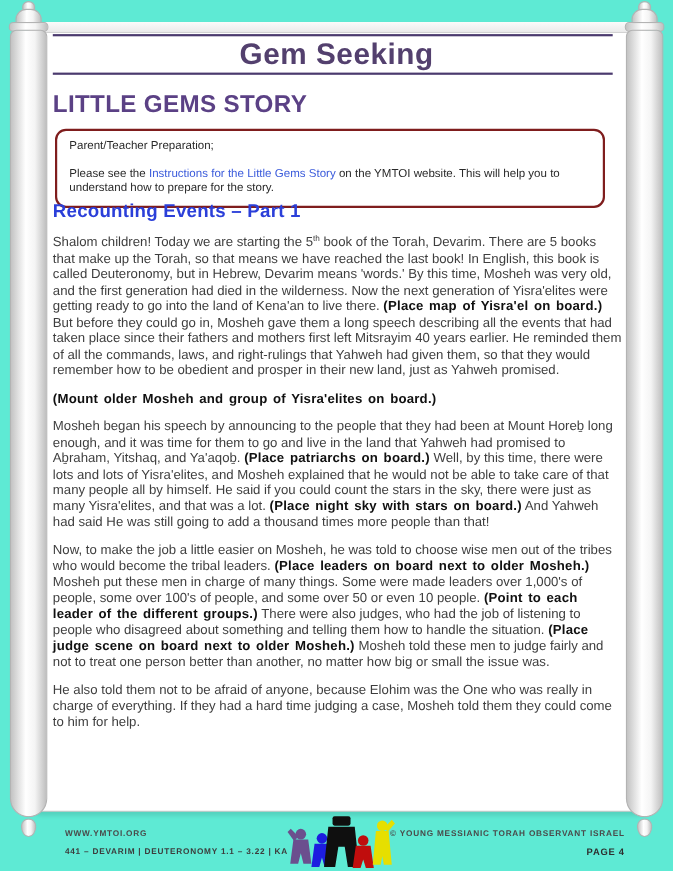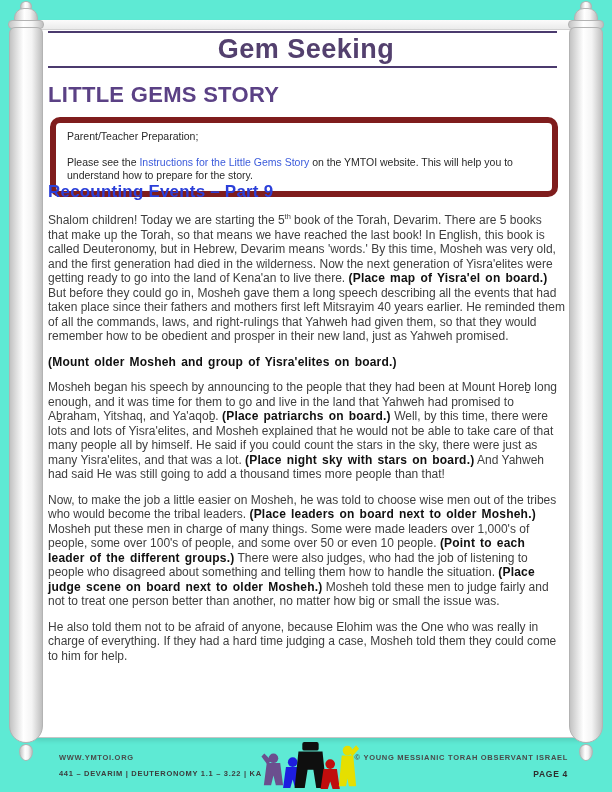--- a/index.html
+++ b/index.html
@@ -29,21 +29,21 @@
   
   .rule{position:absolute;left:48px;width:509px;height:2px;background:#4b3a6e;}
   .rule-1{top:31px;}
   .rule-2{top:66px;}
   .page-title{position:absolute;left:26px;top:34px;width:560px;text-align:center;
      font-size:27px;font-weight:bold;color:#53406e;letter-spacing:0.5px;}
   .page-subtitle{position:absolute;left:48px;top:82px;font-size:22px;font-weight:bold;
      color:#5b4185;letter-spacing:0.3px;}
 
   
-  .prep-box{position:absolute;left:50px;top:117px;width:474px;border:6px solid #7f1d1d;
+  .prep-box{position:absolute;left:50px;top:117px;width:474px;border:2px solid #7f1d1d;
      border-radius:10px;padding:7px 11px 9px 11px;background:#fff;}
   .prep-heading{font-size:10.5px;color:#2a2a2a;}
   .prep-body{font-size:10.5px;color:#2a2a2a;margin-top:14px;line-height:13px;}
 
   
   .section-heading{position:absolute;left:48px;top:182px;font-size:17px;font-weight:bold;
      color:#2b3fd9;letter-spacing:0.2px;}
   .story{position:absolute;left:48px;top:210px;width:517px;}
   .para{margin:0 0 11px 0;font-size:12px;line-height:14.5px;color:#3e3e3e;}
   .para.cue{color:#101010;font-weight:bold;letter-spacing:0.2px;word-spacing:1.5px;}
@@ -71,21 +71,21 @@
   <div class="rule rule-1"></div>
   <div class="page-title">Gem Seeking</div>
   <div class="rule rule-2"></div>
   <div class="page-subtitle">LITTLE GEMS STORY</div>
 
   <div class="prep-box">
     <div class="prep-heading">Parent/Teacher Preparation;</div>
     <div class="prep-body"><span>Please see the </span><span class="seg-link">Instructions for the Little Gems Story</span><span> on the YMTOI website. This will help you to understand how to prepare for the story.</span></div>
   </div>
 
-  <div class="section-heading">Recounting Events – Part 9</div>
+  <div class="section-heading">Recounting Events – Part 1</div>
   <div class="story">
       <p class="para"><span>Shalom children! Today we are starting the 5</span><span class="seg-sup">th</span><span> book of the Torah, Devarim. There are 5 books that make up the Torah, so that means we have reached the last book! In English, this book is called Deuteronomy, but in Hebrew, Devarim means 'words.' By this time, Mosheh was very old, and the first generation had died in the wilderness. Now the next generation of Yisra'elites were getting ready to go into the land of Kena'an to live there. </span><span class="seg-b">(Place map of Yisra'el on board.)</span><span> But before they could go in, Mosheh gave them a long speech describing all the events that had taken place since their fathers and mothers first left Mitsrayim 40 years earlier. He reminded them of all the commands, laws, and right-rulings that Yahweh had given them, so that they would remember how to be obedient and prosper in their new land, just as Yahweh promised.</span></p>
       <p class="para cue"><span class="seg-b">(Mount older Mosheh and group of Yisra'elites on board.)</span></p>
       <p class="para"><span>Mosheh began his speech by announcing to the people that they had been at Mount Horeḇ long enough, and it was time for them to go and live in the land that Yahweh had promised to Aḇraham, Yitshaq, and Ya'aqoḇ. </span><span class="seg-b">(Place patriarchs on board.)</span><span> Well, by this time, there were lots and lots of Yisra'elites, and Mosheh explained that he would not be able to take care of that many people all by himself. He said if you could count the stars in the sky, there were just as many Yisra'elites, and that was a lot. </span><span class="seg-b">(Place night sky with stars on board.)</span><span> And Yahweh had said He was still going to add a thousand times more people than that!</span></p>
       <p class="para"><span>Now, to make the job a little easier on Mosheh, he was told to choose wise men out of the tribes who would become the tribal leaders. </span><span class="seg-b">(Place leaders on board next to older Mosheh.)</span><span> Mosheh put these men in charge of many things. Some were made leaders over 1,000's of people, some over 100's of people, and some over 50 or even 10 people. </span><span class="seg-b">(Point to each leader of the different groups.)</span><span> There were also judges, who had the job of listening to people who disagreed about something and telling them how to handle the situation. </span><span class="seg-b">(Place judge scene on board next to older Mosheh.)</span><span> Mosheh told these men to judge fairly and not to treat one person better than another, no matter how big or small the issue was.</span></p>
       <p class="para"><span>He also told them not to be afraid of anyone, because Elohim was the One who was really in charge of everything. If they had a hard time judging a case, Mosheh told them they could come to him for help.</span></p>
     </div>
 
   <div class="roller roller-left">
     <div class="knob-ball"></div>

